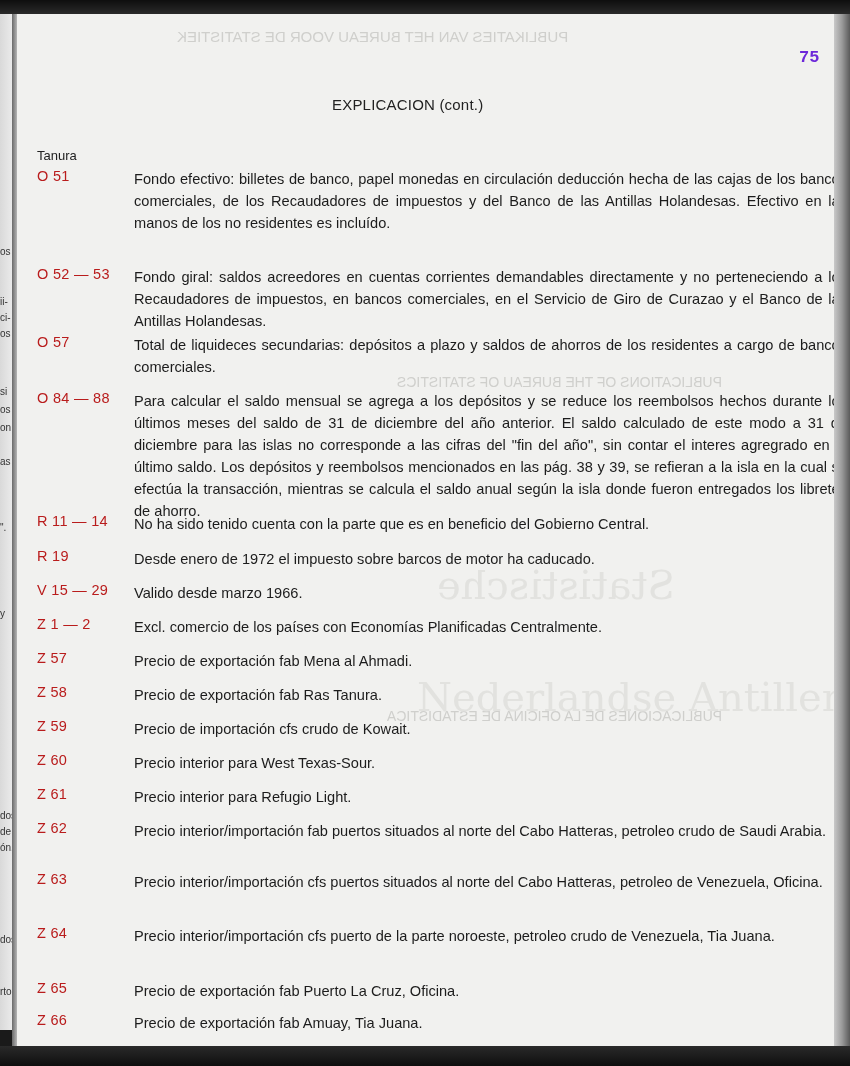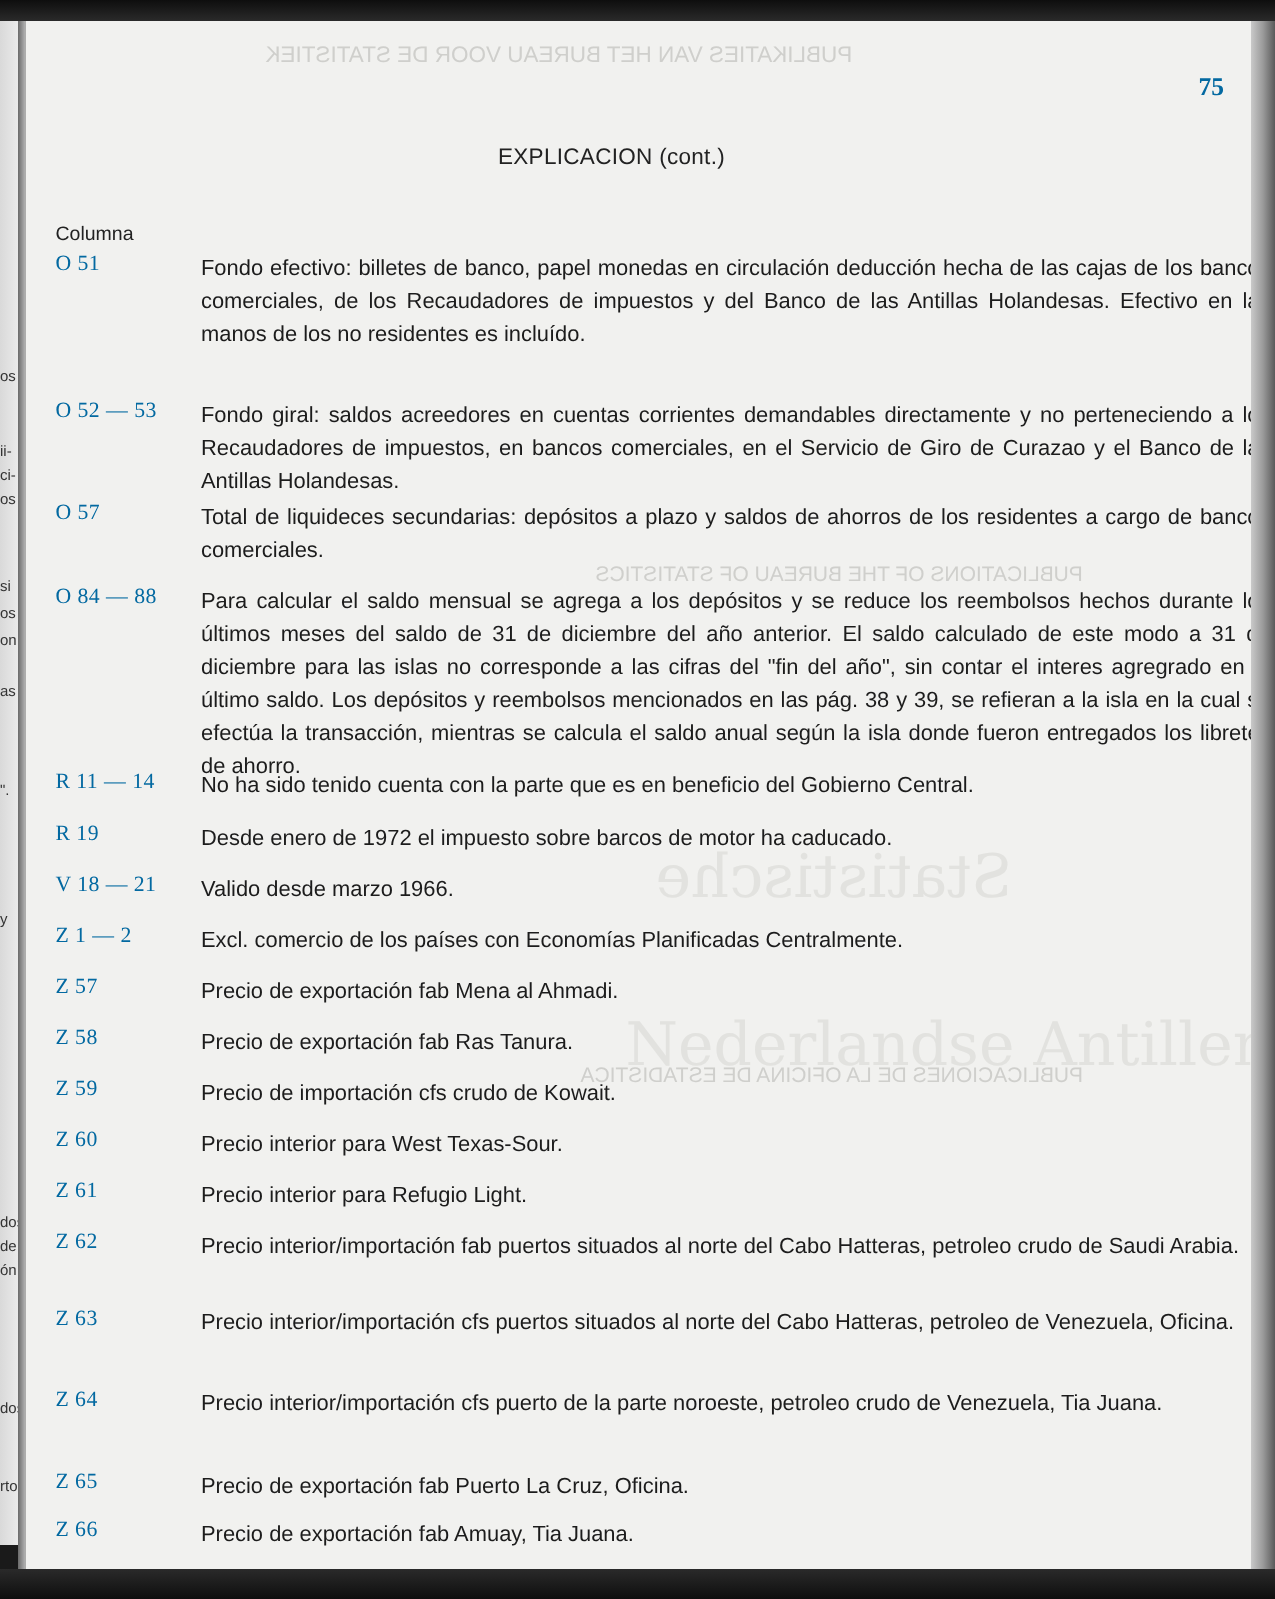--- a/index.html
+++ b/index.html
@@ -36,33 +36,32 @@
     .margin-frag {
       position: absolute; left: 0; font-size: 10px; color: #333;
       width: 12px; overflow: hidden; white-space: nowrap;
     }
     .bleed {
       position: absolute; color: #cfcfcc; font-size: 11px; white-space: nowrap;
       pointer-events: none;
     }
     .page-number {
       position: absolute; left: 782px; top: 34px;
-      font-family: Liberation Serif, serif; font-weight: bold; font-size: 17px; color: #0369a1;
+      font-family: Liberation Mono, monospace; font-weight: bold; font-size: 17px; color: #6d28d9;
     }
     .title {
       position: absolute; left: 315px; top: 82px; font-size: 15px; letter-spacing: 0.2px; color: #222;
     }
     .col-header {
       position: absolute; left: 20px; top: 134px; font-size: 13px; color: #222;
     }
     .entry { position: absolute; left: 20px; width: 800px; }
     .code {
-      position: absolute; left: 0; top: 0; font-size: 14.5px; color: #0369a1; white-space: nowrap;
+      position: absolute; left: 0; top: 0; font-size: 14.5px; color: #b91c1c; white-space: nowrap;
       letter-spacing: 0.3px;
-      font-family: Liberation Serif, serif;
     }
     .text {
       position: absolute; left: 97px; width: 713px; top: 0;
       font-size: 14.6px; line-height: 22px; color: #1c1c1c; text-align: justify;
     }
     .text.single { text-align: left; white-space: nowrap; }
   </style>
 </head>
 <body>
 
@@ -89,21 +88,21 @@
 <div class="page">
 
   <div class="bleed" style="left:160px; top:14px; font-size:15px; transform:scaleX(-1);">PUBLIKATIES VAN HET BUREAU VOOR DE STATISTIEK</div>
   <div class="bleed" style="left:380px; top:360px; font-size:14px; transform:scaleX(-1);">PUBLICATIONS OF THE BUREAU OF STATISTICS</div>
   <div class="bleed" style="left:370px; top:694px; font-size:14px; transform:scaleX(-1);">PUBLICACIONES DE LA OFICINA DE ESTADISTICA</div>
   <div class="bleed" style="left:420px; top:548px; font-size:40px; font-family:'DejaVu Serif',serif; color:#e2e2df; transform:scaleX(-1);">Statistische</div>
   <div class="bleed" style="left:400px; top:660px; font-size:40px; font-family:'DejaVu Serif',serif; color:#e2e2df;">Nederlandse Antillen</div>
 
   <div class="page-number">75</div>
   <div class="title">EXPLICACION (cont.)</div>
-  <div class="col-header">Columna</div>
+  <div class="col-header">Tanura</div>
 
   <div class="entry" style="top:154px">
     <span class="code">O 51</span>
     <div class="text">Fondo efectivo: billetes de banco, papel monedas en circulación deducción hecha de las cajas de los bancos comerciales, de los Recaudadores de impuestos y del Banco de las Antillas Holandesas. Efectivo en las manos de los no residentes es incluído.</div>
   </div>
   <div class="entry" style="top:252px">
     <span class="code">O 52 — 53</span>
     <div class="text">Fondo giral: saldos acreedores en cuentas corrientes demandables directamente y no perteneciendo a los Recaudadores de impuestos, en bancos comerciales, en el Servicio de Giro de Curazao y el Banco de las Antillas Holandesas.</div>
   </div>
   <div class="entry" style="top:320px">
@@ -116,21 +115,21 @@
   </div>
   <div class="entry" style="top:499px">
     <span class="code">R 11 — 14</span>
     <div class="text single">No ha sido tenido cuenta con la parte que es en beneficio del Gobierno Central.</div>
   </div>
   <div class="entry" style="top:534px">
     <span class="code">R 19</span>
     <div class="text single">Desde enero de 1972 el impuesto sobre barcos de motor ha caducado.</div>
   </div>
   <div class="entry" style="top:568px">
-    <span class="code">V 18 — 21</span>
+    <span class="code">V 15 — 29</span>
     <div class="text single">Valido desde marzo 1966.</div>
   </div>
   <div class="entry" style="top:602px">
     <span class="code">Z 1 — 2</span>
     <div class="text single">Excl. comercio de los países con Economías Planificadas Centralmente.</div>
   </div>
   <div class="entry" style="top:636px">
     <span class="code">Z 57</span>
     <div class="text single">Precio de exportación fab Mena al Ahmadi.</div>
   </div>

